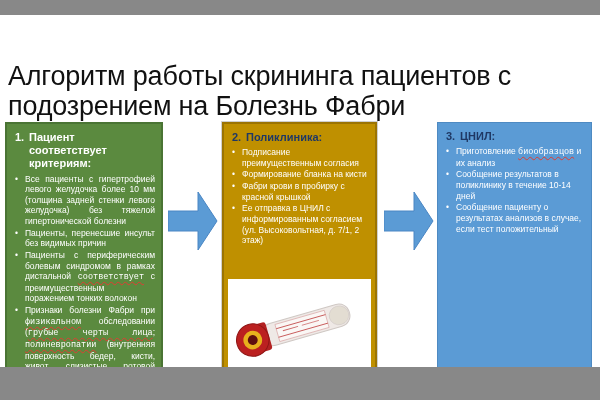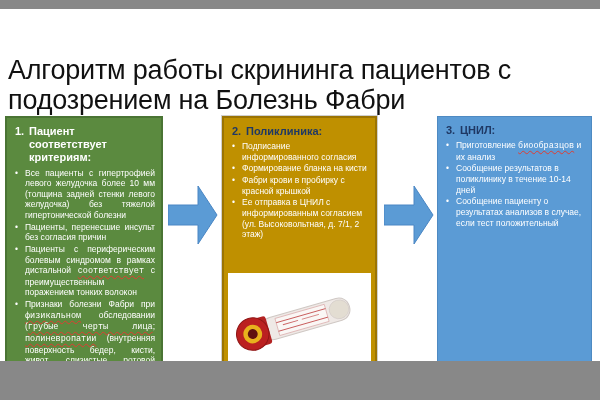--- a/index.html
+++ b/index.html
@@ -6,21 +6,21 @@
     --box-green:#5b8a3f; --box-green-border:#4a7434;
     --box-gold:#bf9000;  --box-gold-border:#9b7403;
     --box-blue:#5b9bd5;  --box-blue-border:#4e8ac2;
     --arrow-fill:#5b9bd5; --arrow-border:#4a86c4;
     --header-navy:#1f3864; --spellcheck-red:#e03c31;
   }
   html,body{margin:0;padding:0;}
   body{background:#888;font-family:"Liberation Sans","DejaVu Sans",sans-serif;}
   .slide{
     position:relative;width:600px;height:352px;background:#ffffff;
-    overflow:hidden;margin:9px auto;
+    overflow:hidden;margin:15px auto;
   }
   .slide-title{
     position:absolute;left:8px;top:28px;width:580px;
     font-size:27px;line-height:1.12;color:#111;font-weight:400;
     letter-spacing:-0.2px;
   }
   .box{
     position:absolute;top:107px;box-sizing:border-box;
     display:flex;flex-direction:column;
     padding:6px 6px 5px 6px;color:#ffffff;
@@ -80,39 +80,39 @@
 
   <h1 class="slide-title">Алгоритм работы скрининга пациентов с подозрением на Болезнь Фабри</h1>
 
   <div class="box box-green">
     <div class="box-header">
       <span class="num">1.</span>
       <span class="htext">Пациент соответствует критериям:</span>
     </div>
     <ul class="bullets">
         <li>Все пациенты с гипертрофией левого желудочка более 10 мм (толщина задней стенки левого желудочка) без тяжелой гипертонической болезни</li>
-        <li>Пациенты, перенесшие инсульт без согласия причин</li>
+        <li>Пациенты, перенесшие инсульт без видимых причин</li>
         <li>Пациенты с периферическим болевым синдромом в рамках дистальной <span class="misspelled">соответствует</span> с преимущественным поражением тонких волокон</li>
         <li>Признаки болезни Фабри при <span class="misspelled">физикальном</span> обследовании (<span class="misspelled">грубые черты лица</span>; <span class="misspelled">полиневропатии</span> (внутренняя поверхность бедер, кисти, живот, слизистые ротовой полости); нарушения терморегуляции; наличие хронической болезни почек)</li>
       </ul>
   </div>
 
   <div class="flow-arrow arrow-1">
     <svg viewBox="0 0 50 60">
       <polygon points="0,20 30,20 30,1 49,30 30,59 30,40 0,40" fill="var(--arrow-fill)" stroke="var(--arrow-border)" stroke-width="1"></polygon>
     </svg>
   </div>
 
   <div class="box box-gold">
     <div class="box-header">
       <span class="num">2.</span>
       <span class="htext">Поликлиника:</span>
     </div>
     <ul class="bullets">
-        <li>Подписание информированного согласия</li>
+        <li>Подписание преимущественным согласия</li>
         <li>Формирование бланка на кисти</li>
         <li>Фабри крови в пробирку с красной крышкой</li>
         <li>Ее отправка в ЦНИЛ с информированным согласием (ул. Высоковольтная, д. 7/1, 2 этаж)</li>
       </ul>
     <div class="tube-area">
       <svg viewBox="0 0 140 90" width="138" height="90">
         <g transform="rotate(-16 70 45)">
           <rect x="30" y="34" width="92" height="23" rx="11" fill="#efe9e6" stroke="#cfc8c4" stroke-width="1"></rect>
           <ellipse cx="111" cy="45.5" rx="10" ry="9.5" fill="#e3ddd2" stroke="#cfc8c4" stroke-width="0.6"></ellipse>
           <rect x="46" y="36.5" width="52" height="18" fill="#faf7f5" stroke="#d9a9a9" stroke-width="0.7"></rect>

